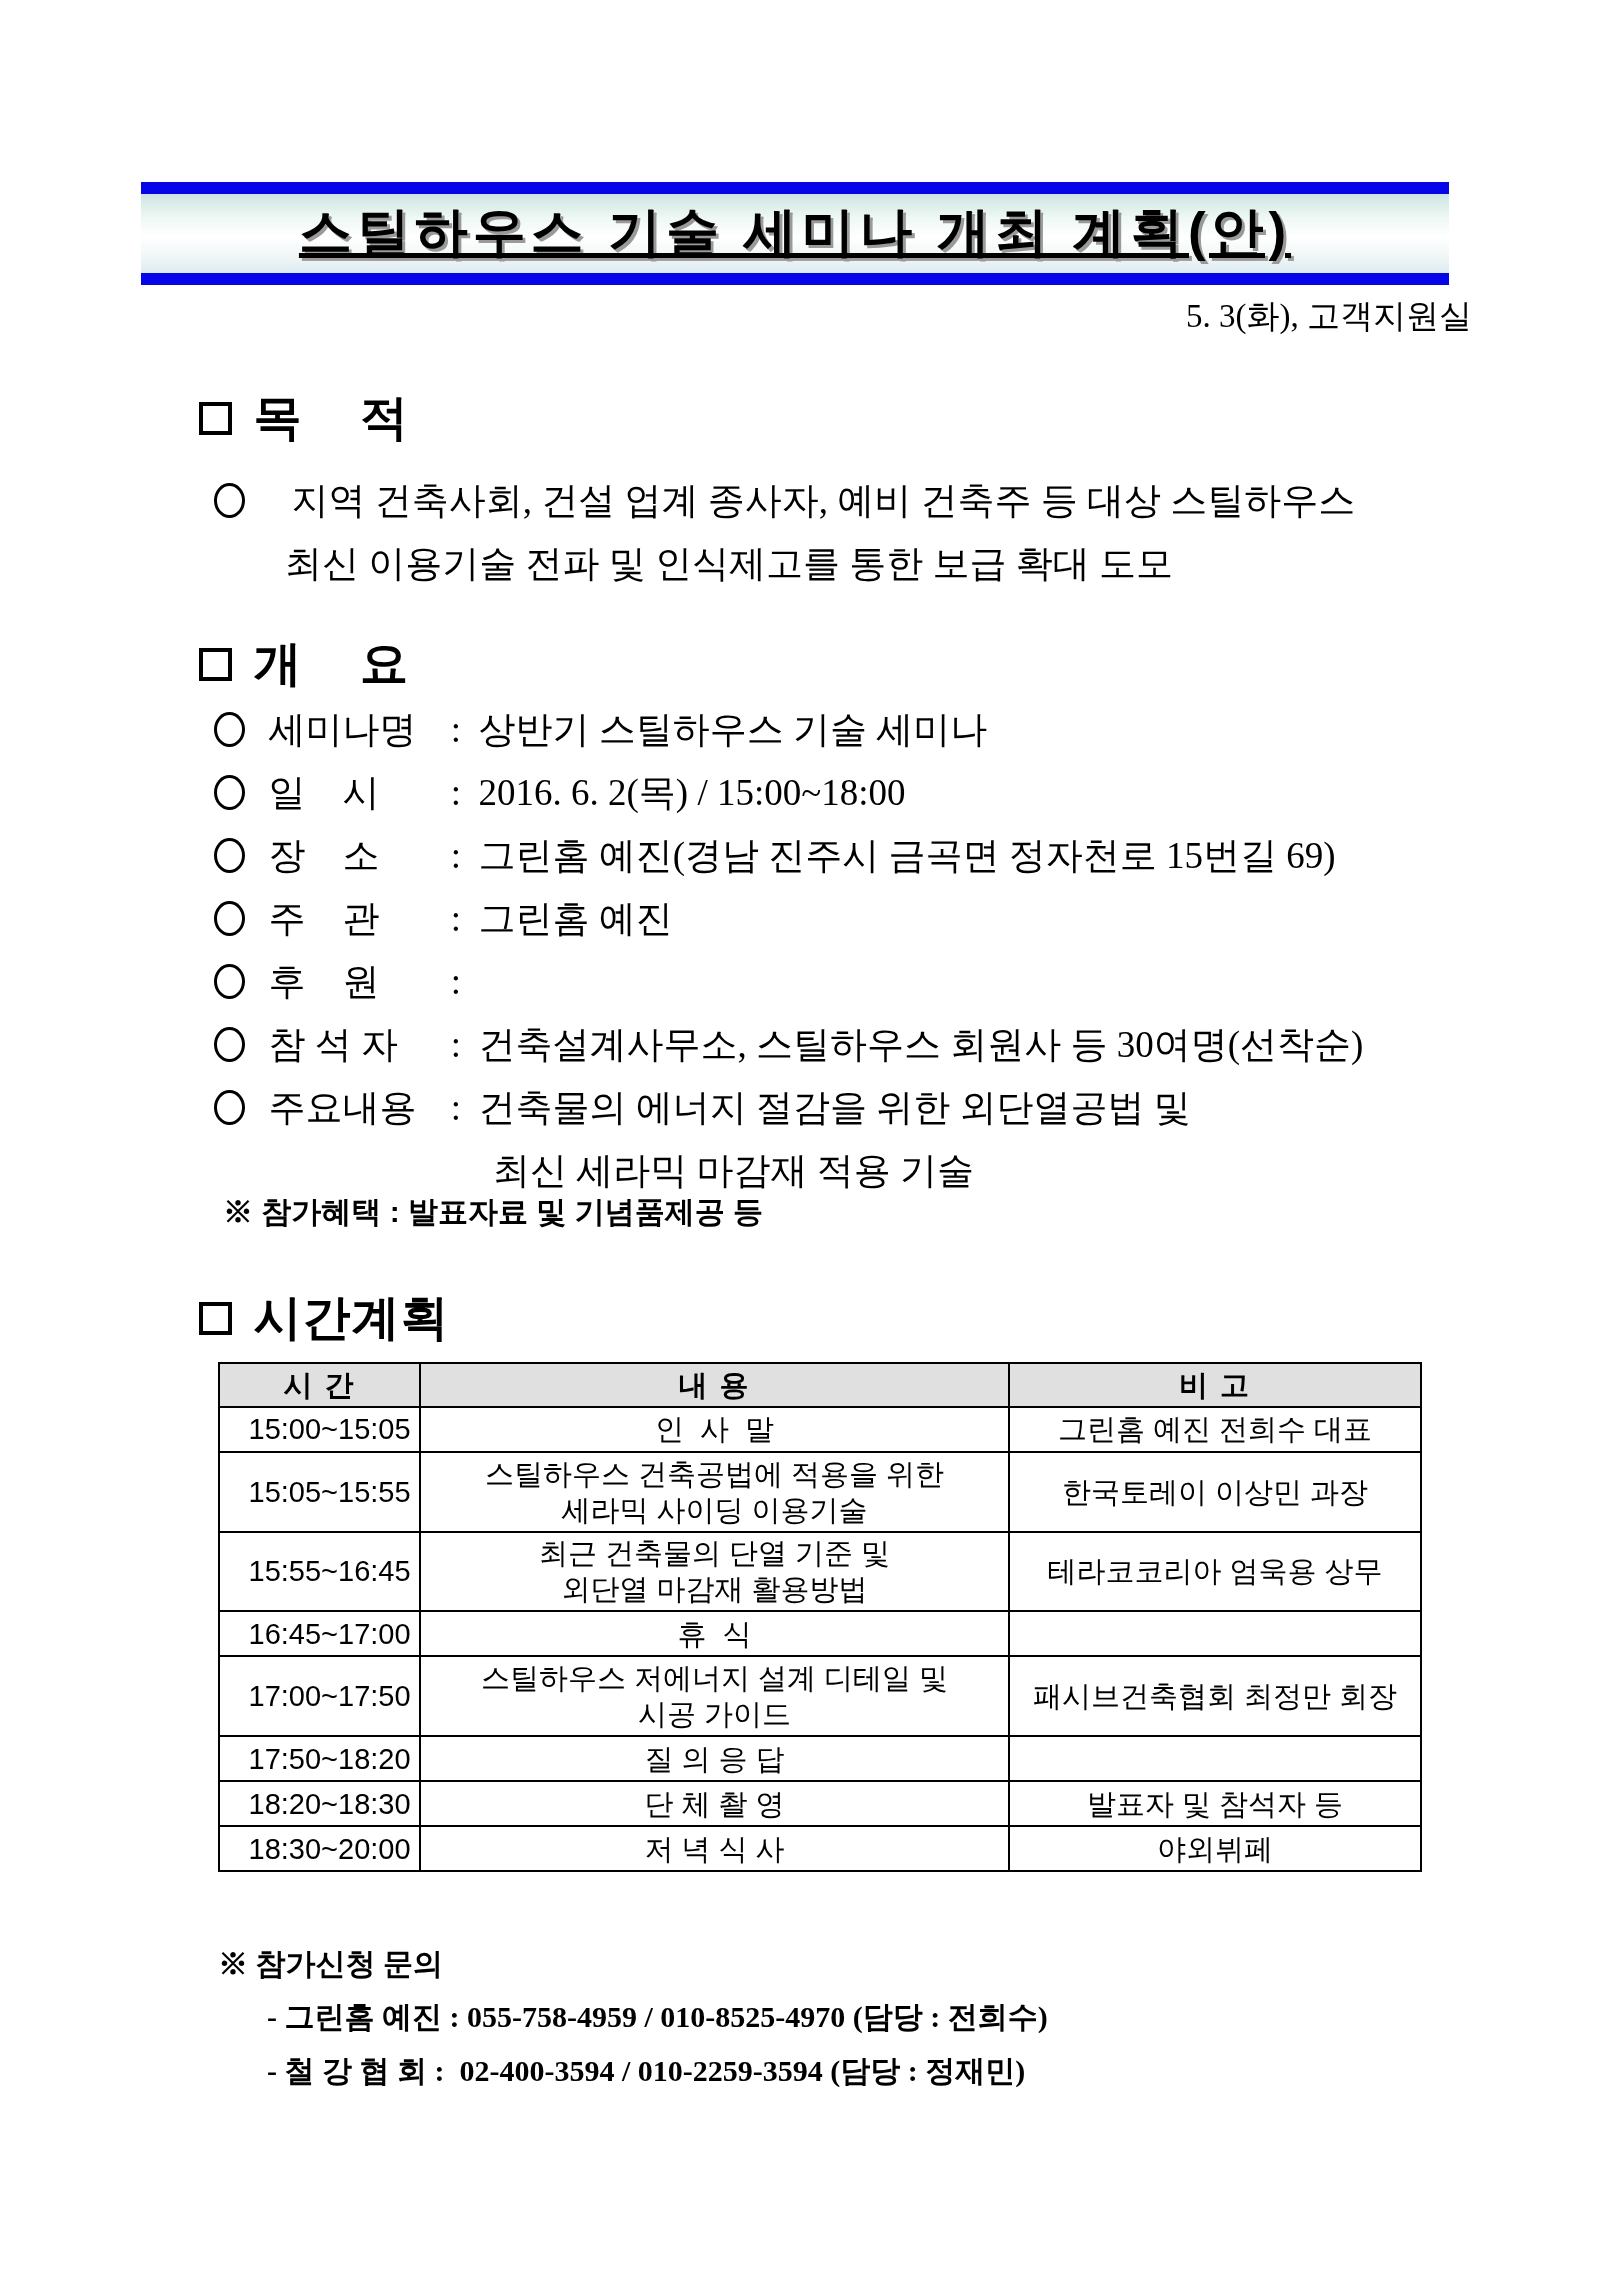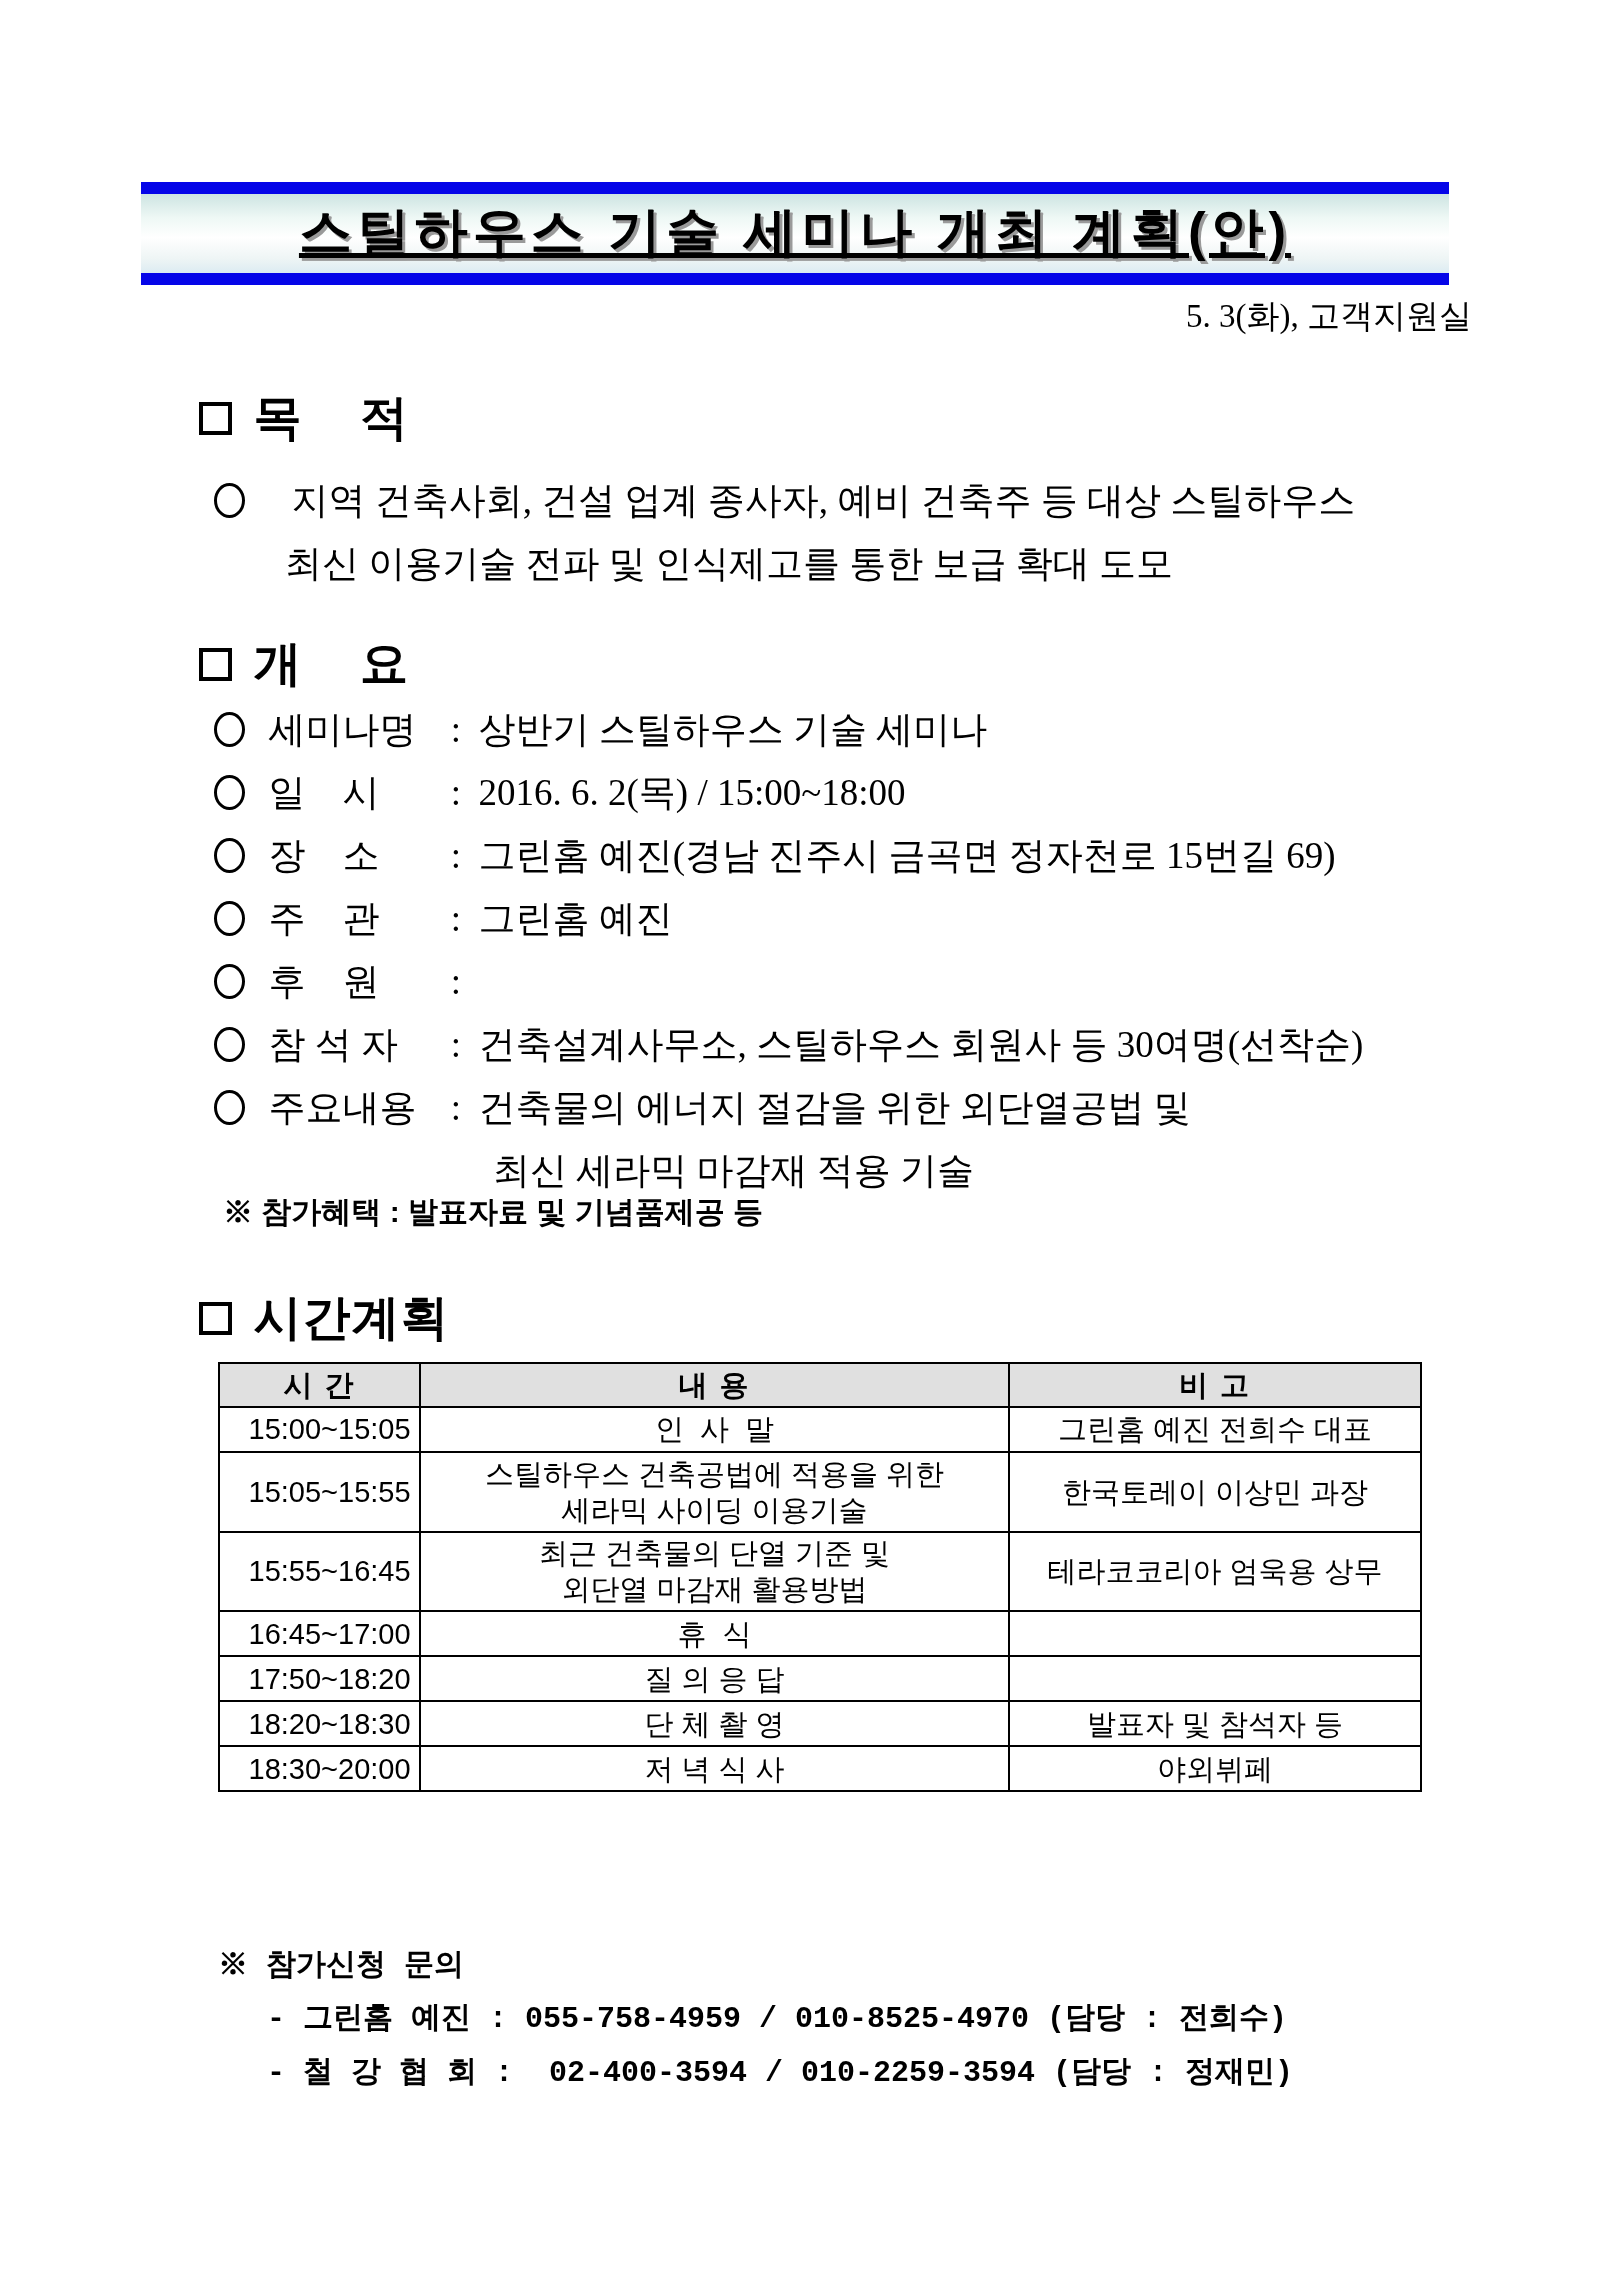--- a/index.html
+++ b/index.html
@@ -87,21 +87,21 @@
     background:#e0e0e0; font-weight:bold; height:42px; letter-spacing:2px;
   }
   .col-time { width:201px; }
   .col-content { width:589px; }
   .col-note { width:412px; }
   td.cell-time { height:45px;padding-left:24px; }
 
   
   .footer {
     position:absolute; left:218px; top:1939px;
-    font-family:Liberation Mono, monospace;
+    font-family:Liberation Serif, serif;
     font-weight:bold; font-size:30px;
   }
   .f-title { height:51px; display:flex; align-items:center; white-space:pre; }
   .f-line  { height:54px; display:flex; align-items:center; padding-left:49px; white-space:pre; }
 </style>
 </head>
 <body>
 
 <div class="page">
 
@@ -213,20 +213,25 @@
           <td class="cell-time">15:55~16:45</td>
           <td class="cell-content"><div>최근 건축물의 단열 기준 및</div><div>외단열 마감재 활용방법</div></td>
           <td class="cell-note">테라코코리아 엄욱용 상무</td>
         </tr>
         <tr>
           <td class="cell-time">16:45~17:00</td>
           <td class="cell-content"><div>휴  식</div></td>
           <td class="cell-note"></td>
         </tr>
         <tr>
+          <td class="cell-time">17:00~17:50</td>
+          <td class="cell-content"><div>스틸하우스 저에너지 설계 디테일 및</div><div>시공 가이드</div></td>
+          <td class="cell-note">패시브건축협회 최정만 회장</td>
+        </tr>
+        <tr>
           <td class="cell-time">17:50~18:20</td>
           <td class="cell-content"><div>질 의 응 답</div></td>
           <td class="cell-note"></td>
         </tr>
         <tr>
           <td class="cell-time">18:20~18:30</td>
           <td class="cell-content"><div>단 체 촬 영</div></td>
           <td class="cell-note">발표자 및 참석자 등</td>
         </tr>
         <tr>

